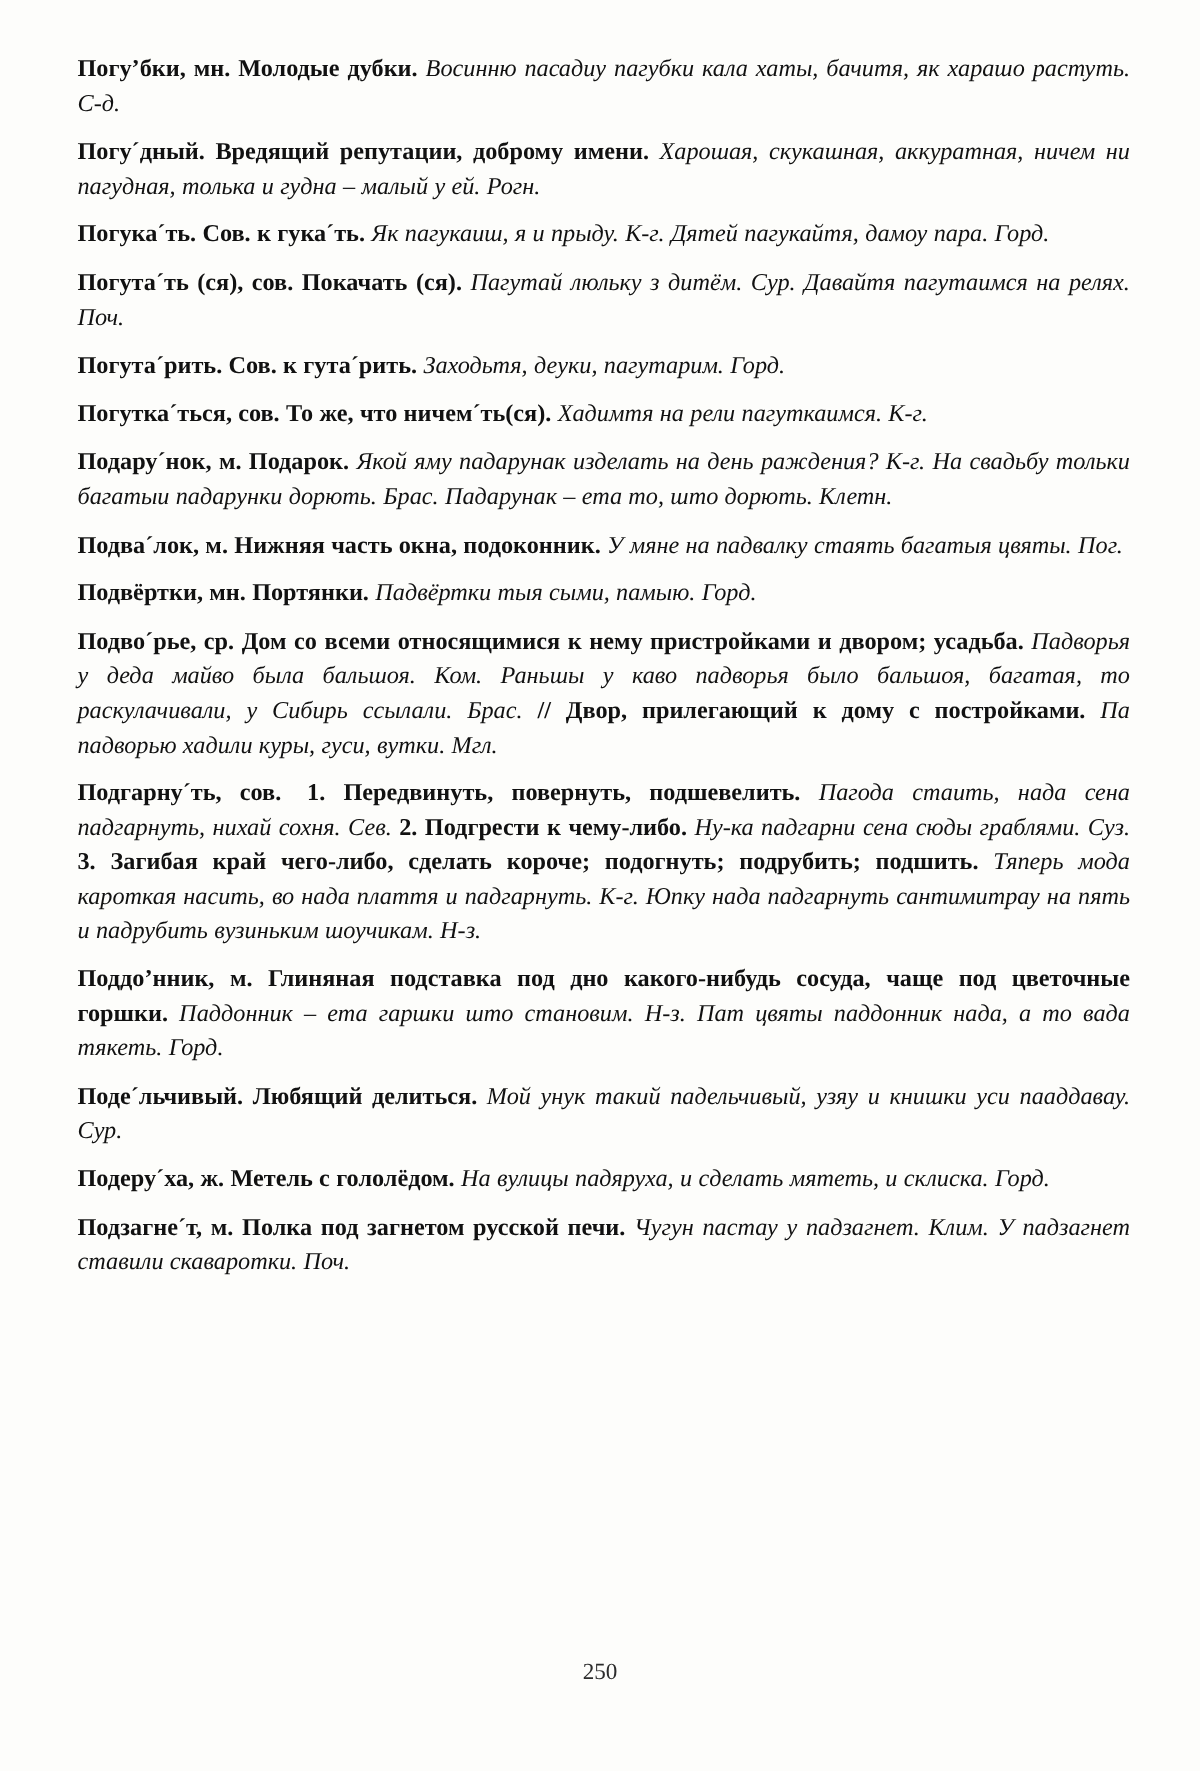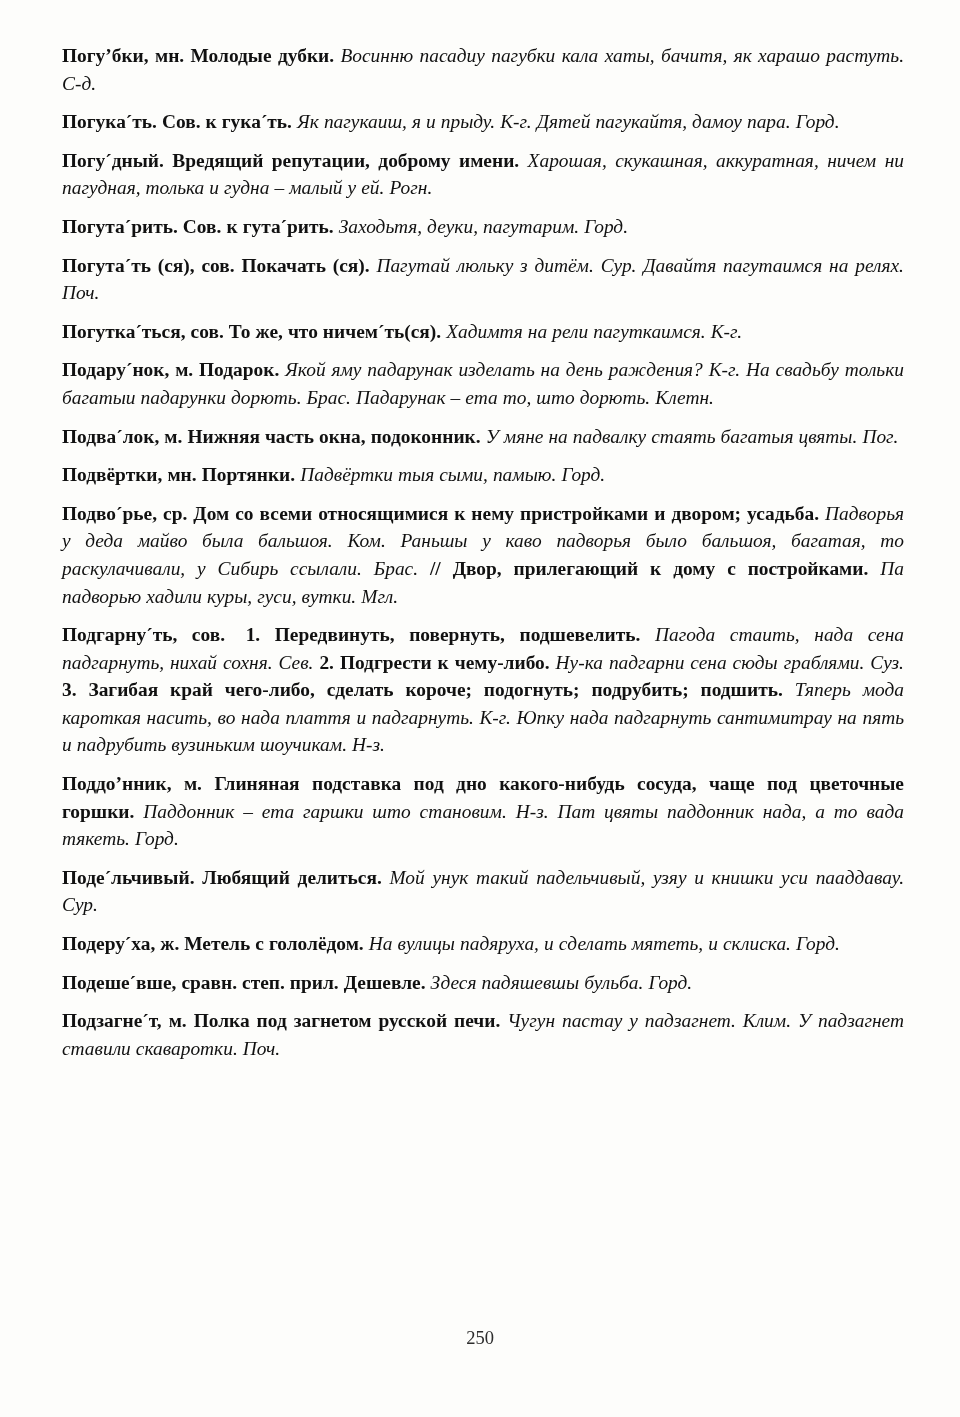--- a/index.html
+++ b/index.html
@@ -75,49 +75,49 @@
 <div class="page-inner">
 
   <p class="entry">
     <span class="hw">Погу’бки, мн.</span>
     <span class="b">Молодые дубки.</span>
     <span class="it">Восинню пасадиу пагубки кала хаты, бачитя, як харашо растуть.</span>
     <span class="it">С-д.</span>
   </p>
 
   <p class="entry">
-    <span class="hw">Погука´ть.</span>
-    <span class="b">Сов. к гука´ть.</span>
-    <span class="it">Як пагукаиш, я и прыду.</span>
-    <span class="it">К-г.</span>
-    <span class="it">Дятей пагукайтя, дамоу пара.</span>
-    <span class="it">Горд.</span>
-  </p>
-
-  <p class="entry">
     <span class="hw">Погу´дный.</span>
     <span class="b">Вредящий репутации, доброму имени.</span>
     <span class="it">Харошая, скукашная, аккуратная, ничем ни пагудная, толька и гудна – малый у ей.</span>
     <span class="it">Рогн.</span>
   </p>
 
   <p class="entry">
-    <span class="hw">Погута´рить.</span>
-    <span class="b">Сов. к гута´рить.</span>
-    <span class="it">Заходьтя, деуки, пагутарим.</span>
+    <span class="hw">Погука´ть.</span>
+    <span class="b">Сов. к гука´ть.</span>
+    <span class="it">Як пагукаиш, я и прыду.</span>
+    <span class="it">К-г.</span>
+    <span class="it">Дятей пагукайтя, дамоу пара.</span>
     <span class="it">Горд.</span>
   </p>
 
   <p class="entry">
     <span class="hw">Погута´ть (ся), сов.</span>
     <span class="b">Покачать (ся).</span>
     <span class="it">Пагутай люльку з дитём.</span>
     <span class="it">Сур.</span>
     <span class="it">Давайтя пагутаимся на релях.</span>
     <span class="it">Поч.</span>
+  </p>
+
+  <p class="entry">
+    <span class="hw">Погута´рить.</span>
+    <span class="b">Сов. к гута´рить.</span>
+    <span class="it">Заходьтя, деуки, пагутарим.</span>
+    <span class="it">Горд.</span>
   </p>
 
   <p class="entry">
     <span class="hw">Погутка´ться, сов.</span>
     <span class="b">То же, что ничем´ть(ся).</span>
     <span class="it">Хадимтя на рели пагуткаимся.</span>
     <span class="it">К-г.</span>
   </p>
 
   <p class="entry">
@@ -194,26 +194,20 @@
     <span class="it">Сур.</span>
   </p>
 
   <p class="entry">
     <span class="hw">Подеру´ха, ж.</span>
     <span class="b">Метель с гололёдом.</span>
     <span class="it">На вулицы падяруха, и сделать мятеть, и склиска.</span>
     <span class="it">Горд.</span>
   </p>
 
-  <p class="entry">
-    <span class="hw">Подеше´вше, сравн. степ. прил.</span>
-    <span class="b">Дешевле.</span>
-    <span class="it">Здеся падяшевшы бульба.</span>
-    <span class="it">Горд.</span>
-  </p>
 
 
   <p class="entry">
     <span class="hw">Подзагне´т, м.</span>
     <span class="b">Полка под загнетом русской печи.</span>
     <span class="it">Чугун пастау у падзагнет.</span>
     <span class="it">Клим.</span>
     <span class="it">У падзагнет ставили скаваротки.</span>
     <span class="it">Поч.</span>
   </p>

